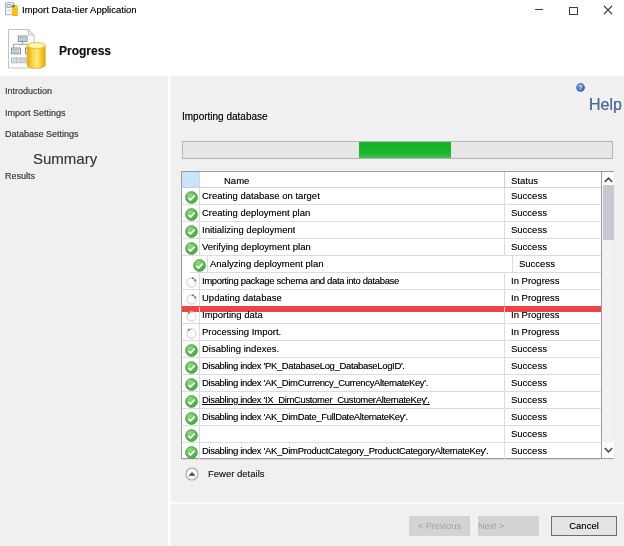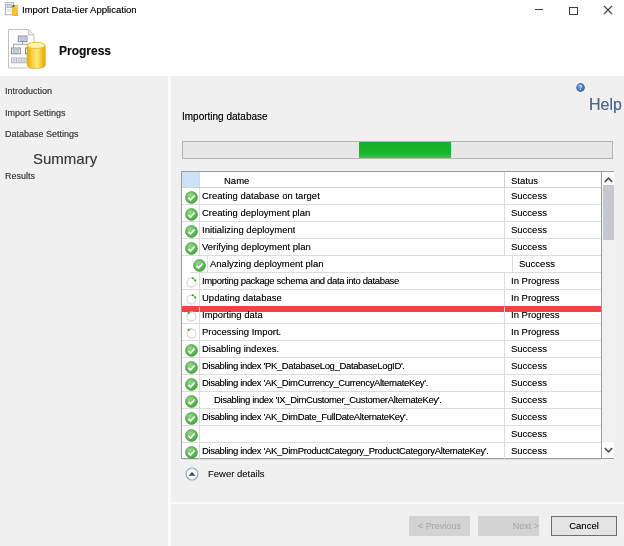--- a/index.html
+++ b/index.html
@@ -240,21 +240,21 @@
     <div style="position:absolute;left:322px;top:0;width:1px;height:16px;background:#dcdcdc;"></div>
     <div style="position:absolute;left:329px;top:2.2px;">Success</div>
   </div>
     <div style="position:absolute;left:0;top:220px;width:419px;height:16px;border-bottom:1px solid #dcdcdc;">
     <div style="position:absolute;left:0;top:0;width:17px;height:16px;border-right:1px solid #dcdcdc;">
         <svg width="13" height="13" viewBox="0 0 13 13" style="position:absolute;left:2.5px;top:2.5px">
   <circle cx="6.5" cy="6.5" r="5.9" fill="url(#ckg)" stroke="#58a44f" stroke-width="0.9"></circle>
   <path d="M3.4 6.9 L5.5 9 L9.6 4.5" stroke="#fff" stroke-width="1.8" fill="none"></path>
   </svg>
       </div>
-    <div style="position:absolute;left:32px;top:2.2px;max-width:300px;overflow:hidden;white-space:nowrap;letter-spacing:-0.35px;">Disabling index 'IX_DimCustomer_CustomerAlternateKey'.</div>
+    <div style="position:absolute;left:20px;top:2.2px;max-width:300px;overflow:hidden;white-space:nowrap;letter-spacing:-0.35px;text-decoration:underline;">Disabling index 'IX_DimCustomer_CustomerAlternateKey'.</div>
     <div style="position:absolute;left:322px;top:0;width:1px;height:16px;background:#dcdcdc;"></div>
     <div style="position:absolute;left:329px;top:2.2px;">Success</div>
   </div>
     <div style="position:absolute;left:0;top:237px;width:419px;height:16px;border-bottom:1px solid #dcdcdc;">
     <div style="position:absolute;left:0;top:0;width:17px;height:16px;border-right:1px solid #dcdcdc;">
         <svg width="13" height="13" viewBox="0 0 13 13" style="position:absolute;left:2.5px;top:2.5px">
   <circle cx="6.5" cy="6.5" r="5.9" fill="url(#ckg)" stroke="#58a44f" stroke-width="0.9"></circle>
   <path d="M3.4 6.9 L5.5 9 L9.6 4.5" stroke="#fff" stroke-width="1.8" fill="none"></path>
   </svg>
       </div>
@@ -296,14 +296,14 @@
 </div>
   </div>
 
 <svg class="abs" style="left:184.5px;top:466.5px" width="14" height="14" viewBox="0 0 14 14">
   <circle cx="7" cy="7" r="6" fill="#fdfdfd" stroke="#9aa9b7" stroke-width="1.1"></circle>
   <path d="M3.5 8.8 L7 5 L10.5 8.8 z" fill="#3a4a58"></path>
 </svg>
 <div class="txt" style="left:208px;top:469px;font-size:9.5px;color:#1a1a1a;">Fewer details</div>
 
 <div class="abs" style="left:409px;top:516px;width:61px;height:20px;background:#d3d3d3;text-align:center;font-size:9px;color:#a2a2a2;line-height:20px;text-shadow:none;">&lt; Previous</div>
-<div class="abs" style="left:478px;top:516px;width:61px;height:20px;background:#d3d3d3;text-align:right;font-size:9px;color:#a2a2a2;line-height:20px;text-shadow:none;">Next &gt;</div>
+<div class="abs" style="left:478px;top:516px;width:61px;height:20px;background:#d3d3d3;text-align:left;font-size:9px;color:#a2a2a2;line-height:20px;text-shadow:none;">Next &gt;</div>
 <div class="abs" style="left:551px;top:516px;width:64px;height:18px;background:#e4e4e4;border:1px solid #6e6e6e;text-align:center;font-size:9.5px;color:#000;line-height:18px;">Cancel</div>
 
 </body></html>

